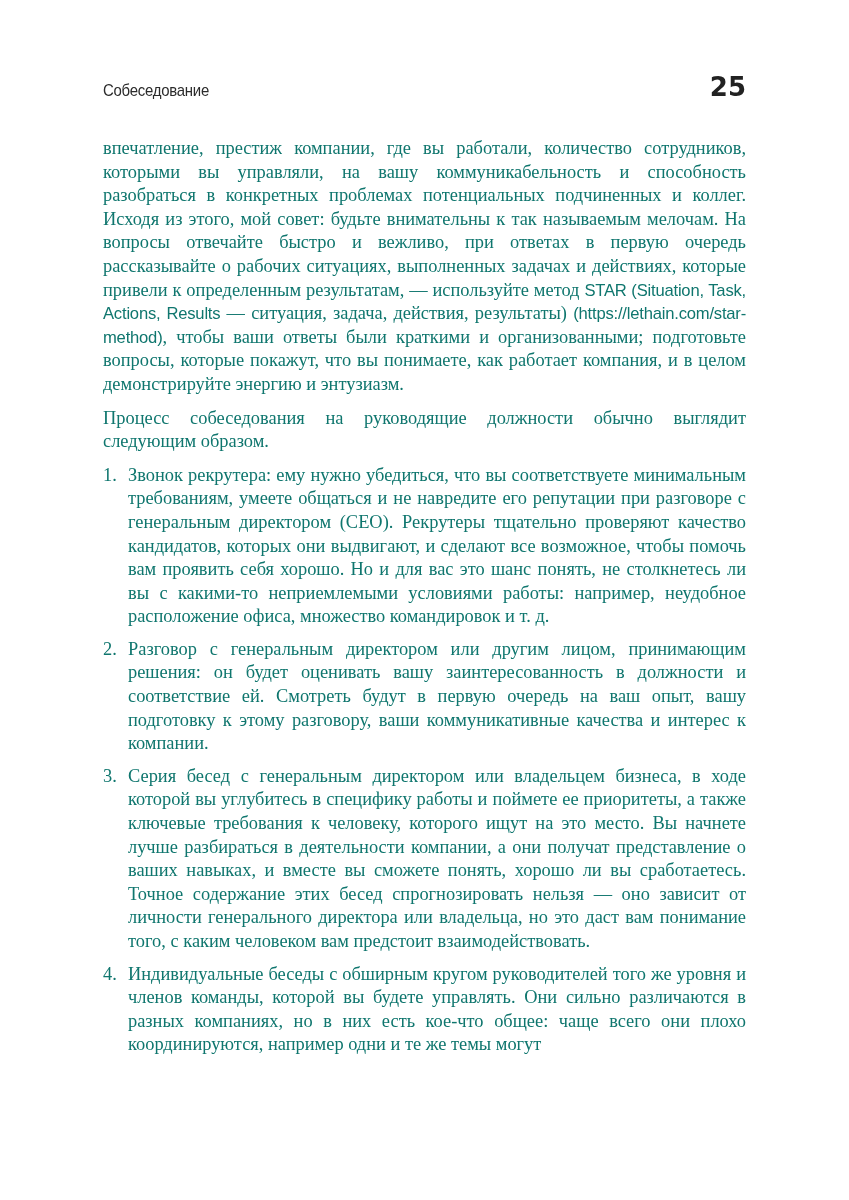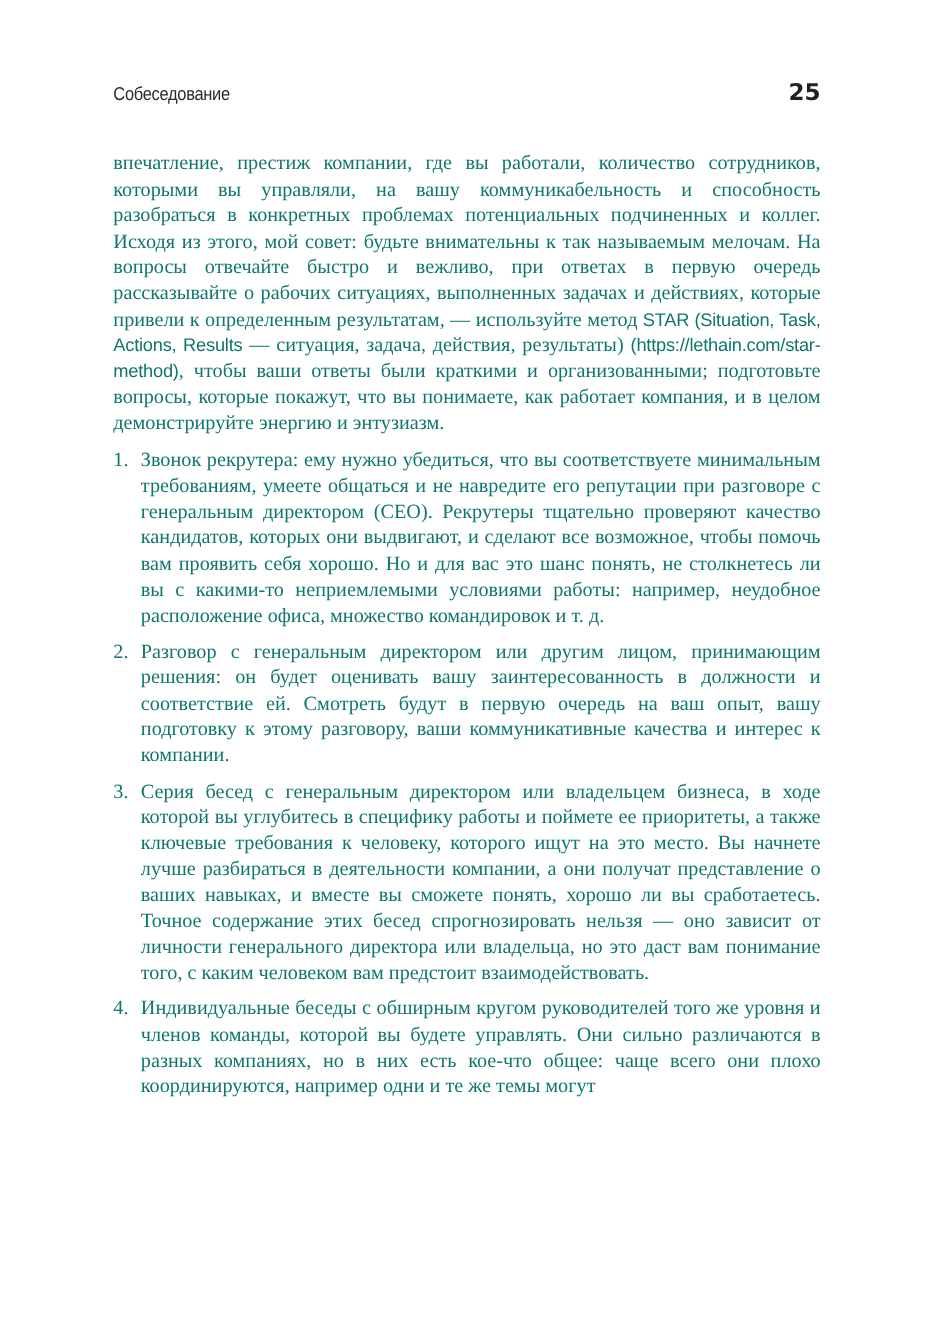--- a/index.html
+++ b/index.html
@@ -30,21 +30,21 @@
       font-family: "Liberation Sans", sans-serif;
       font-size: 17px;
       letter-spacing: -0.3px;
       transform: scaleX(0.88);
       transform-origin: left center;
       color: #2b2b2b;
     }
     .page-number {
       font-family: "DejaVu Sans", sans-serif;
       font-weight: bold;
-      font-size: 21px;
+      font-size: 26px;
       color: #222;
     }
     .body-text {
       position: absolute;
       left: 103px;
       width: 643px;
       top: 137px;
       font-family: "Liberation Serif", serif;
       font-size: 18.4px;
       line-height: 23.6px;
@@ -79,20 +79,21 @@
 <body>
 
 <div class="running-head">
   <span class="chapter-title">Собеседование</span>
   <span class="page-number">25</span>
 </div>
 
 <div class="body-text">
   <p><span>впечатление, престиж компании, где вы работали, количество сотрудников, которыми вы управляли, на вашу коммуникабельность и способность разобраться в конкретных проблемах потенциальных подчиненных и коллег. Исходя из этого, мой совет: будьте внимательны к так называемым мелочам. На вопросы отвечайте быстро и вежливо, при ответах в первую очередь рассказывайте о рабочих ситуациях, выполненных задачах и действиях, которые привели к определенным результатам, — используйте метод </span><span class="sans-inline">STAR (Situation, Task, Actions, Results</span><span> — ситуация, задача, действия, результаты) </span><span class="sans-inline">(https://lethain.com/star-method)</span><span>, чтобы ваши ответы были краткими и организованными; подготовьте вопросы, которые покажут, что вы понимаете, как работает компания, и в целом демонстрируйте энергию и энтузиазм.</span></p>
 
+  <p>Процесс собеседования на руководящие должности обычно выглядит следующим образом.</p>
 
   <ol class="steps">
     <li>
       <span class="num">1.</span>
       <span>Звонок рекрутера: ему нужно убедиться, что вы соответствуете минимальным требованиям, умеете общаться и не навредите его репутации при разговоре с генеральным директором (CEO). Рекрутеры тщательно проверяют качество кандидатов, которых они выдвигают, и сделают все возможное, чтобы помочь вам проявить себя хорошо. Но и для вас это шанс понять, не столкнетесь ли вы с какими-то неприемлемыми условиями работы: например, неудобное расположение офиса, множество командировок и т. д.</span>
     </li>
     <li>
       <span class="num">2.</span>
       <span>Разговор с генеральным директором или другим лицом, принимающим решения: он будет оценивать вашу заинтересованность в должности и соответствие ей. Смотреть будут в первую очередь на ваш опыт, вашу подготовку к этому разговору, ваши коммуникативные качества и интерес к компании.</span>
     </li>

